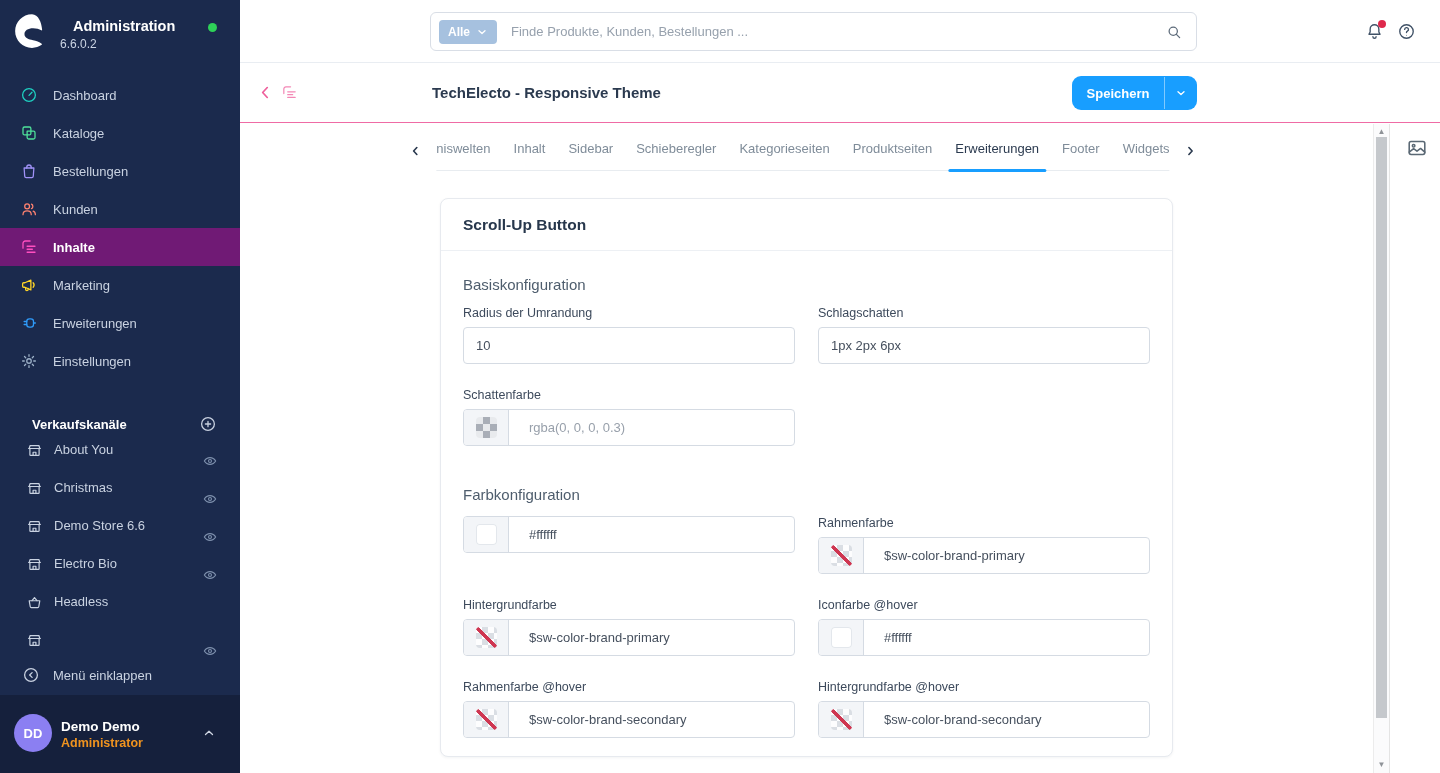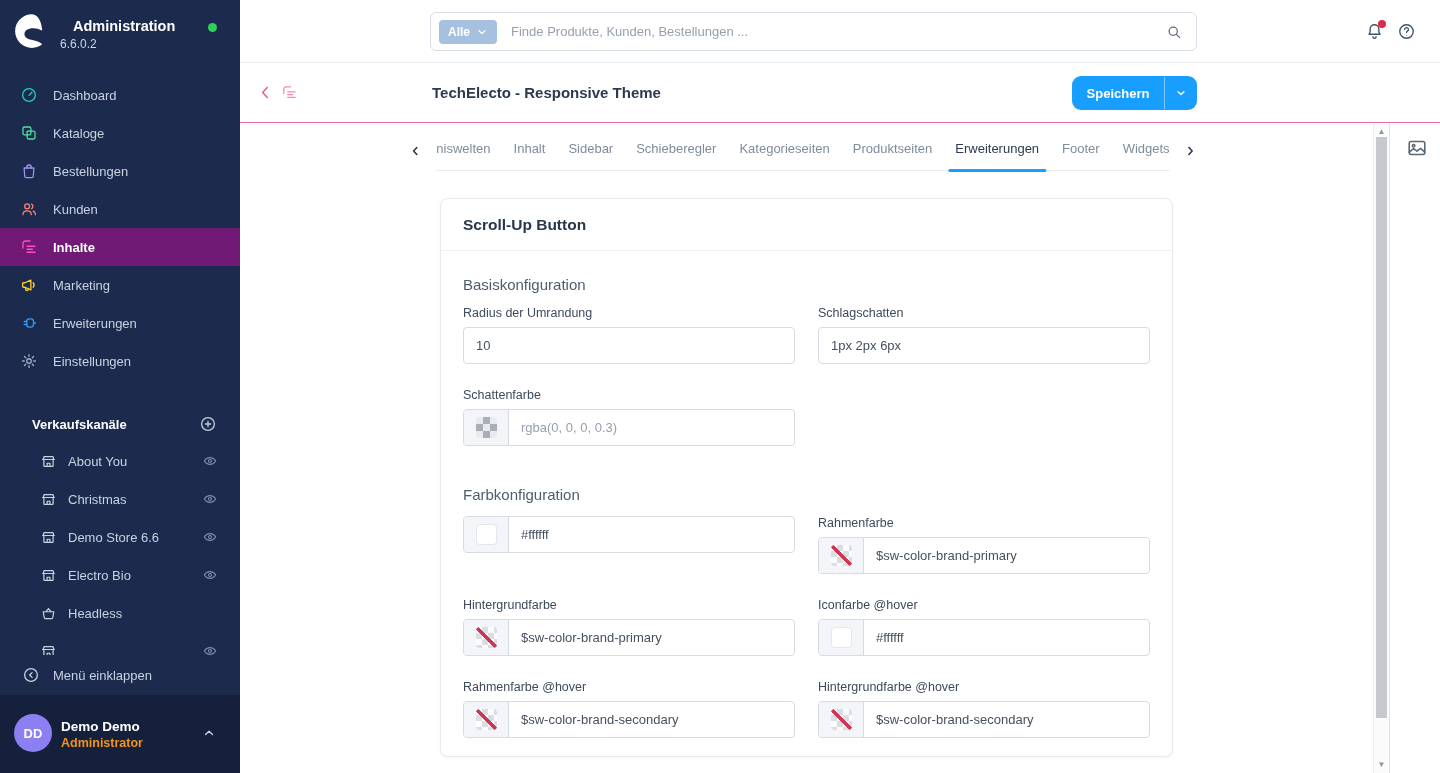--- a/index.html
+++ b/index.html
@@ -17,21 +17,21 @@
   .sb-menu { position:absolute; top:76px; left:0; right:0; }
   .sb-item { height:38px; display:flex; align-items:center; padding-left:20px; cursor:pointer; }
   .sb-item .mi { width:18px; height:18px; margin-right:15px; }
   .sb-item .lbl { font-size:13px; color:#c9d2e1; }
   .sb-item.active { background:#701a75; }
   .sb-item.active .lbl { color:#fff; font-weight:bold; }
   .sb-sales-header { position:absolute; top:406px; left:0; right:0; height:36px; display:flex; align-items:center; padding-left:32px; }
   .sb-sales-header .lbl { font-size:13px; font-weight:bold; color:#fff; }
   .sb-plus { position:absolute; right:23px; top:9px; width:18px; height:18px; color:#c9d2e1; cursor:pointer; }
   .sb-channels { position:absolute; top:442px; left:0; right:0; height:213px; overflow:hidden; }
-  .sb-channel { height:38px; display:flex; align-items:center; padding-left:40px; position:relative; cursor:pointer; }
+  .sb-channel { height:38px; display:flex; padding-left:26px; position:relative; cursor:pointer; }
   .sb-channel .ci { width:17px; height:17px; margin-right:11px; color:#c9d2e1; }
   .sb-channel .lbl { font-size:13px; color:#c9d2e1; }
   .sb-channel .eye { position:absolute; right:22px; top:11px; width:16px; height:16px; color:#7e90ad; }
   .sb-collapse { position:absolute; bottom:78px; left:0; right:0; height:40px; background:#1b2a4d; display:flex; align-items:center; padding-left:22px; cursor:pointer; }
   .sb-collapse .ci { width:18px; height:18px; color:#c9d2e1; margin-right:13px; }
   .sb-collapse .lbl { font-size:13px; color:#c9d2e1; }
   .sb-user { position:absolute; bottom:0; left:0; right:0; height:78px; background:#15203c; cursor:pointer; }
   .sb-avatar { position:absolute; left:14px; top:19px; width:38px; height:38px; border-radius:50%; background:#8b7ff2; color:#fff; font-size:13px; font-weight:bold; display:flex; align-items:center; justify-content:center; }
   .sb-user-name { position:absolute; left:61px; top:24px; font-size:13.5px; font-weight:bold; color:#fff; }
   .sb-user-role { position:absolute; left:61px; top:41px; font-size:12.5px; font-weight:bold; color:#f0931f; }
@@ -75,21 +75,21 @@
   .card-head { height:52px; display:flex; align-items:center; padding:0 22px; border-bottom:1px solid #edf0f4; }
   .card-title { font-size:15.5px; font-weight:bold; color:#27374c; }
   .card-body { padding:25px 22px; }
   .section-heading { font-size:15px; color:#4e5d6d; margin-bottom:13px; }
   .section + .section { margin-top:40px; display:block; }
   .fgrid { display:grid; grid-template-columns:1fr 1fr; column-gap:23px; row-gap:24px; }
   .field-label { font-size:12.5px; color:#3d4a5c; margin-bottom:7px; }
   .input { height:37px; border:1px solid #d5dbe3; border-radius:4px; background:#fff; display:flex; align-items:center; padding:0 12px; cursor:text; }
   .input-value { font-size:13px; color:#46505e; }
   .input-value.muted { color:#98a0ab; }
-  .input.color { padding:0; overflow:hidden; cursor:pointer; }
+  .input.color { padding:0; overflow:hidden; cursor:pointer;gap:8px; }
   .swatch-box { width:45px; align-self:stretch; background:#f3f5f8; border-right:1px solid #d5dbe3; display:flex; align-items:center; justify-content:center; margin-right:12px; }
   .swatch { width:21px; height:21px; border-radius:4px; }
   .swatch.transparent-checker { background:conic-gradient(#a9aeb7 25%, #e8eaed 0 50%, #a9aeb7 0 75%, #e8eaed 0); background-size:14px 14px; }
   .swatch.white { background:#fff; box-shadow:inset 0 0 0 1px #e3e7ec; }
   .swatch.invalid { background:linear-gradient(45deg, transparent 44%, #cf3651 44%, #cf3651 56%, transparent 56%), conic-gradient(#dadee4 25%, #fdfdfe 0 50%, #dadee4 0 75%, #fdfdfe 0); background-size:100% 100%, 12px 12px; }
 
   
   .vscroll { position:absolute; top:124px; right:50px; width:17px; bottom:0; background:#fbfbfc; border-left:1px solid #ececec; border-right:1px solid #e4e4e4; }
   .vs-up, .vs-down { position:absolute; left:0; right:0; text-align:center; color:#8f9398; font-size:8px; line-height:10px; cursor:pointer; }
   .vs-up { top:3px; } .vs-down { bottom:3px; }

